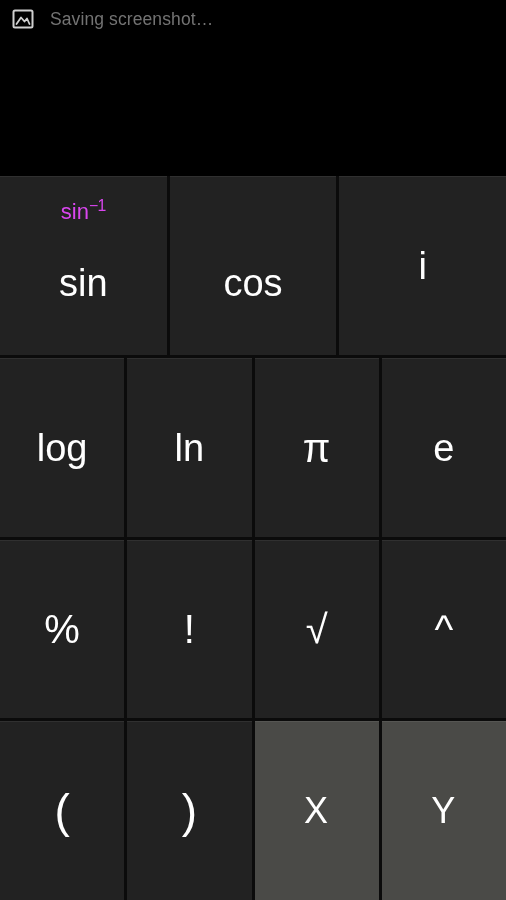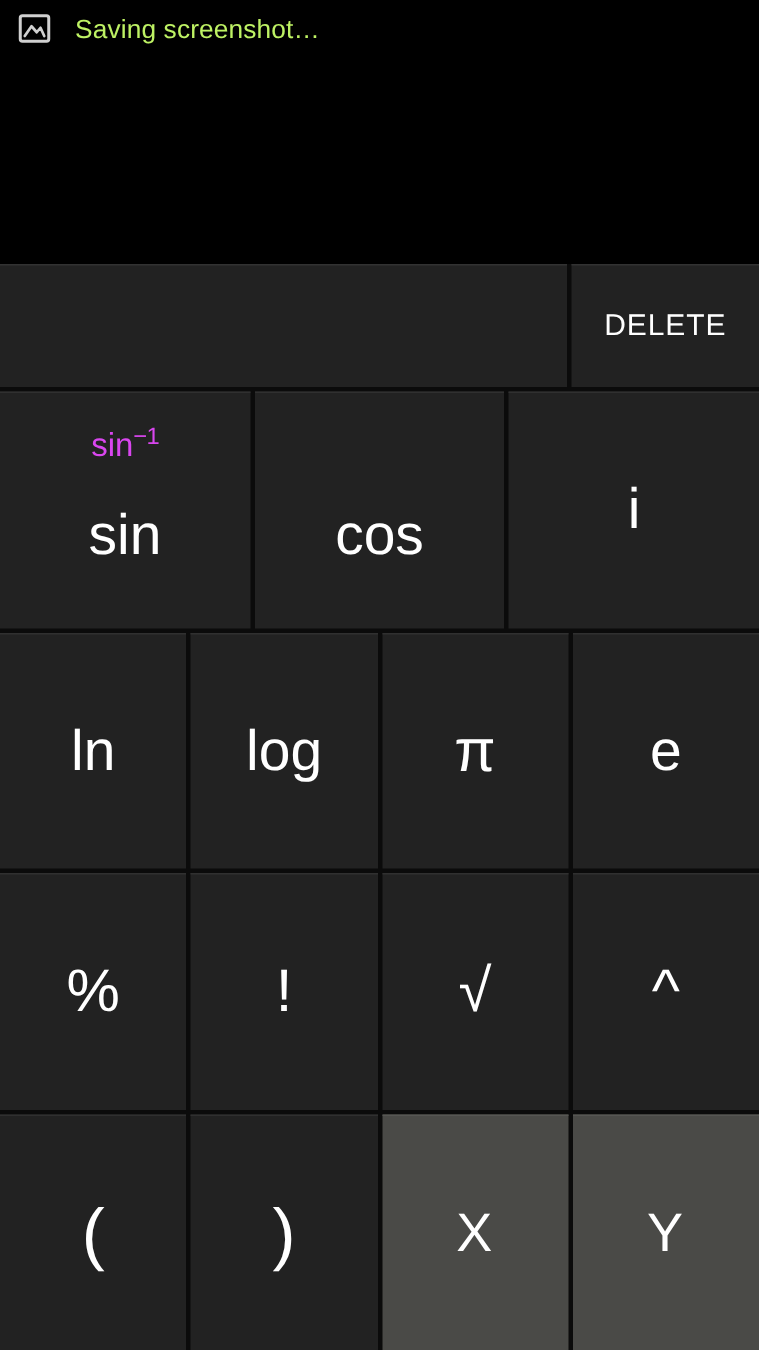--- a/index.html
+++ b/index.html
@@ -39,21 +39,21 @@
   }
   .notif-icon {
     width: 22px;
     height: 22px;
     flex: 0 0 22px;
     position: relative;
   }
   .notif-icon svg { display: block; }
   .notif-text {
     margin-left: 16px;
-    color: #bef264;
+    color: #737373;
     font-size: 17.5px;
     line-height: 22px;
     letter-spacing: 0.1px;
     white-space: nowrap;
   }
 
   
   .calc-panel {
     position: absolute;
     left: 0;
@@ -175,46 +175,42 @@
           <rect x="1.5" y="2.5" width="19" height="17" rx="1.5" ry="1.5" fill="none" stroke="#d0d0d0" stroke-width="2"></rect>
           <polyline points="4.5,16 9,9.5 12.5,13.5 15,10.5 17.5,16" fill="none" stroke="#d0d0d0" stroke-width="1.8" stroke-linejoin="round" stroke-linecap="round"></polyline>
         </svg>
       </span>
       <span class="notif-text">Saving screenshot…</span>
     </div>
   </div>
 
   <div class="calc-panel">
 
-    <div class="display-row">
-      <div class="display-box"></div>
-      <div class="delete-key">DELETE</div>
-    </div>
 
     <div class="key-grid">
 
       <div class="key-row">
         <div class="key has-sec">
           <span class="key-sec"><span>sin</span><sup>−1</sup></span>
           <span class="key-main">sin</span>
         </div>
         <div class="key has-sec">
           <span class="key-main">cos</span>
         </div>
         <div class="key">
           <span class="key-main">i</span>
         </div>
       </div>
 
       <div class="key-row">
         <div class="key">
+          <span class="key-main">log</span>
+        </div>
+        <div class="key">
           <span class="key-main">ln</span>
-        </div>
-        <div class="key">
-          <span class="key-main">log</span>
         </div>
         <div class="key">
           <span class="key-main sym">π</span>
         </div>
         <div class="key">
           <span class="key-main">e</span>
         </div>
       </div>
 
       <div class="key-row">

